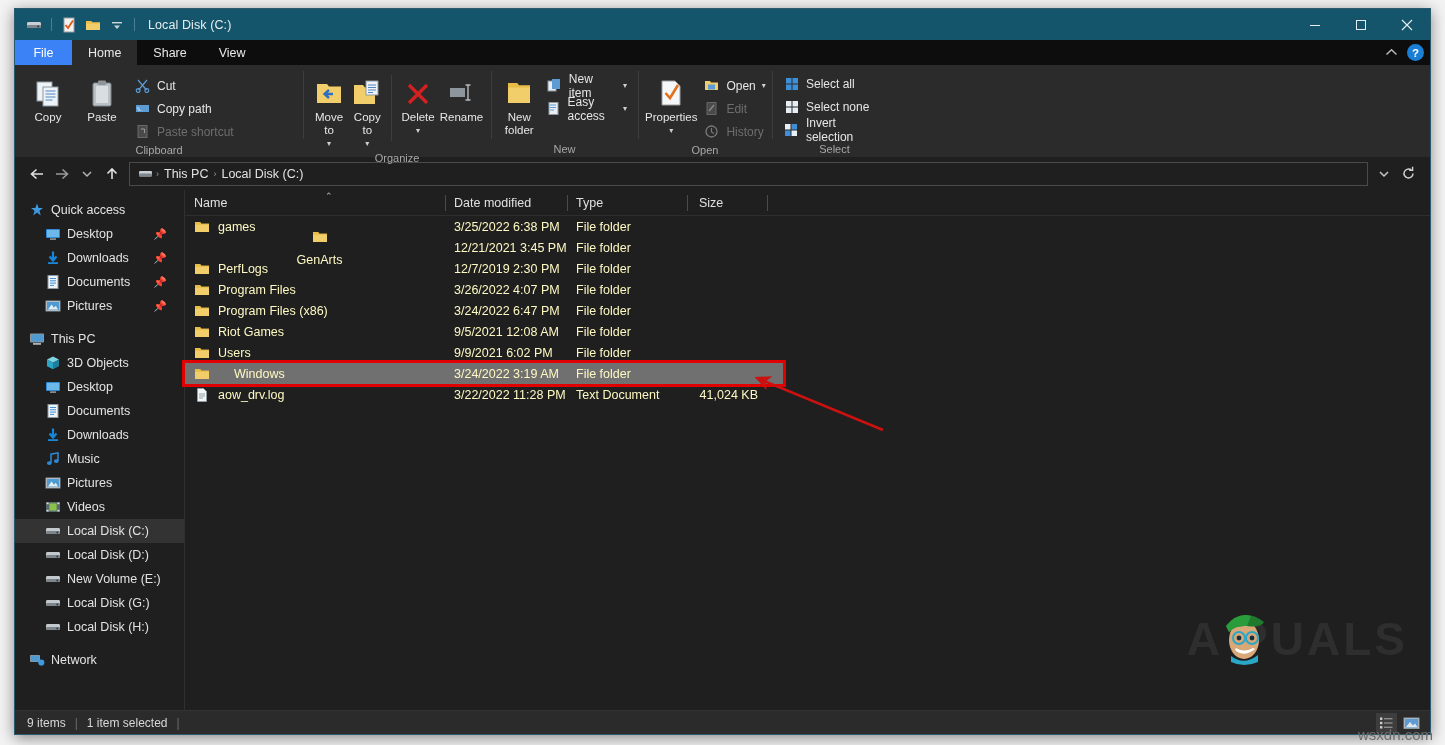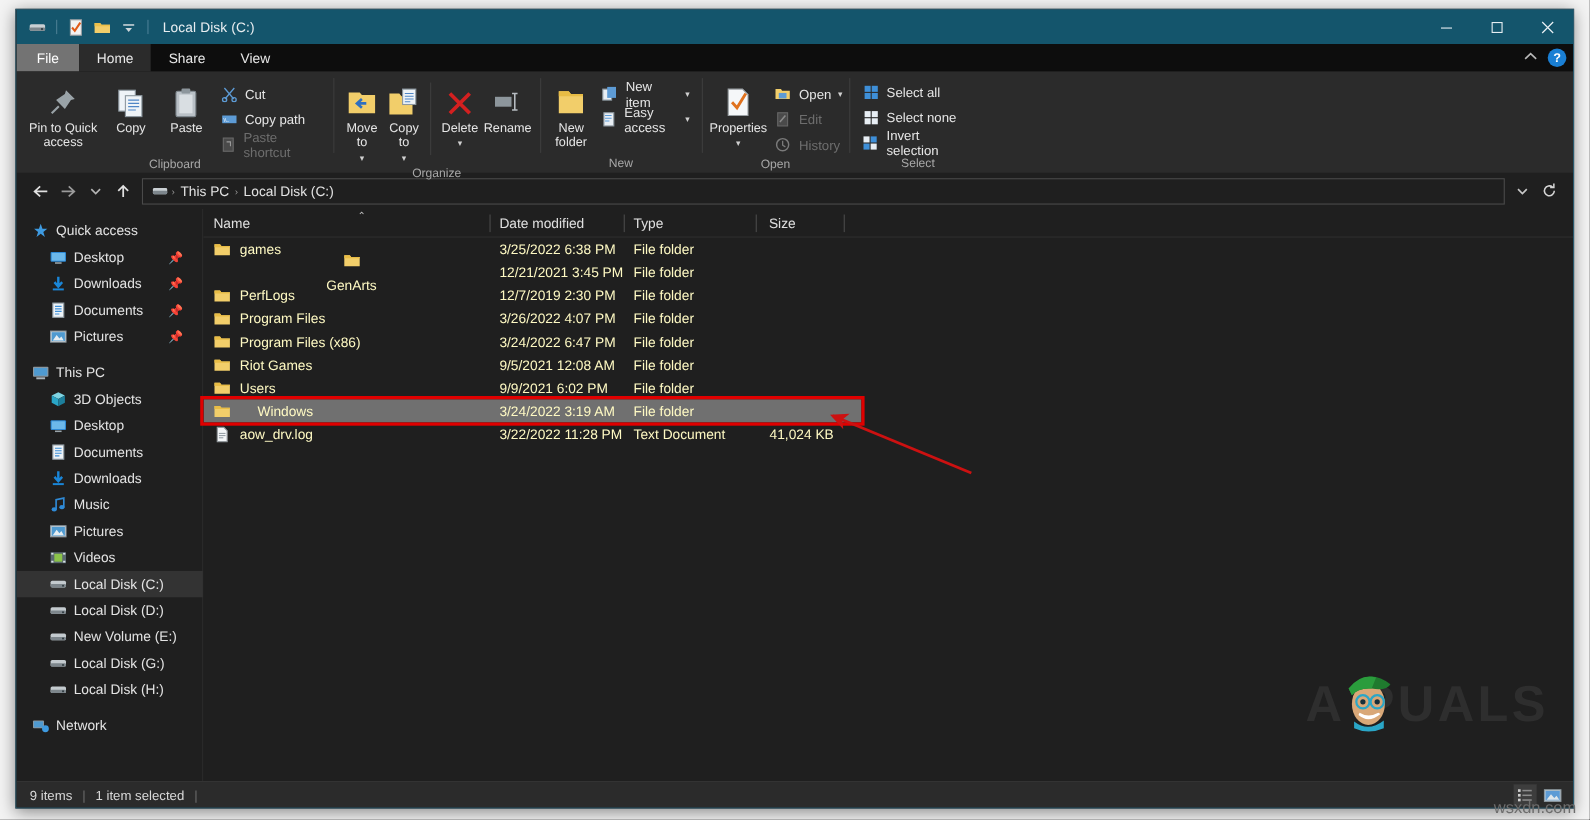--- a/index.html
+++ b/index.html
@@ -35,21 +35,21 @@
   }
   .winbtns { position: absolute; right: 0; top: 0; display: flex; height: 31px; }
   .winbtn { width: 46px; height: 31px; display: flex; align-items: center;
             justify-content: center; color: #e6eef2; }
 
   
   #tabstrip { height: 25px; background: #0d0d0d; display: flex; flex: none;
               align-items: stretch; position: relative; }
   .tab { display: flex; align-items: center; justify-content: center;
          color: #e8e8e8; font-size: 12.5px; padding: 0 16px; }
-  .tab.file { background: #737373; color: #fff; min-width: 57px; }
+  .tab.file { background: #3b82f6; color: #fff; min-width: 57px; }
   .tab.active { background: #2b2b2b; }
   .tabstrip-right { position: absolute; right: 6px; top: 0; height: 25px;
                     display: flex; align-items: center; gap: 9px; }
   .help-circle { width: 17px; height: 17px; border-radius: 50%;
                  background: #1a7fd4; color: #fff; font-size: 11.5px;
                  font-weight: bold; display: flex; align-items: center;
                  justify-content: center; }
 
   
   #ribbon { height: 92px; background: #2b2b2b; display: flex; flex: none;
@@ -220,30 +220,20 @@
           </svg>
       </div>
       <div class="help-circle">?</div>
     </div>
   </div>
 
   <div id="ribbon">
 
     <div class="rgroup" style="width:288px;">
       <div class="rbody">
-        <div class="big-btn" style="width:76px;">
-          <div class="ic">
-            <svg width="30" height="30" viewBox="0 0 30 30">
-              <path d="M18 4 L26 12 L22.5 13 L17 21 L9 13 L17 7.5z" fill="#9aa3a8"></path>
-              <path d="M11.5 18.5 L5 25" stroke="#9aa3a8" stroke-width="1.9"></path>
-            </svg>
-          </div>
-          <span style="white-space:pre-line;">Pin to Quick
-access</span>
-        </div>
         <div class="big-btn" style="width:52px;">
           <div class="ic">
             <svg width="30" height="30" viewBox="0 0 30 30">
               <rect x="4" y="4" width="15" height="19" fill="#eef3f7" stroke="#8d98a0"></rect>
               <rect x="10" y="9" width="15" height="19" fill="#eef3f7" stroke="#8d98a0"></rect>
               <g stroke="#4f86c6" stroke-width="1.1">
                 <path d="M12.5 13h10M12.5 16h10M12.5 19h10M12.5 22h7"></path>
               </g>
             </svg>
           </div>

